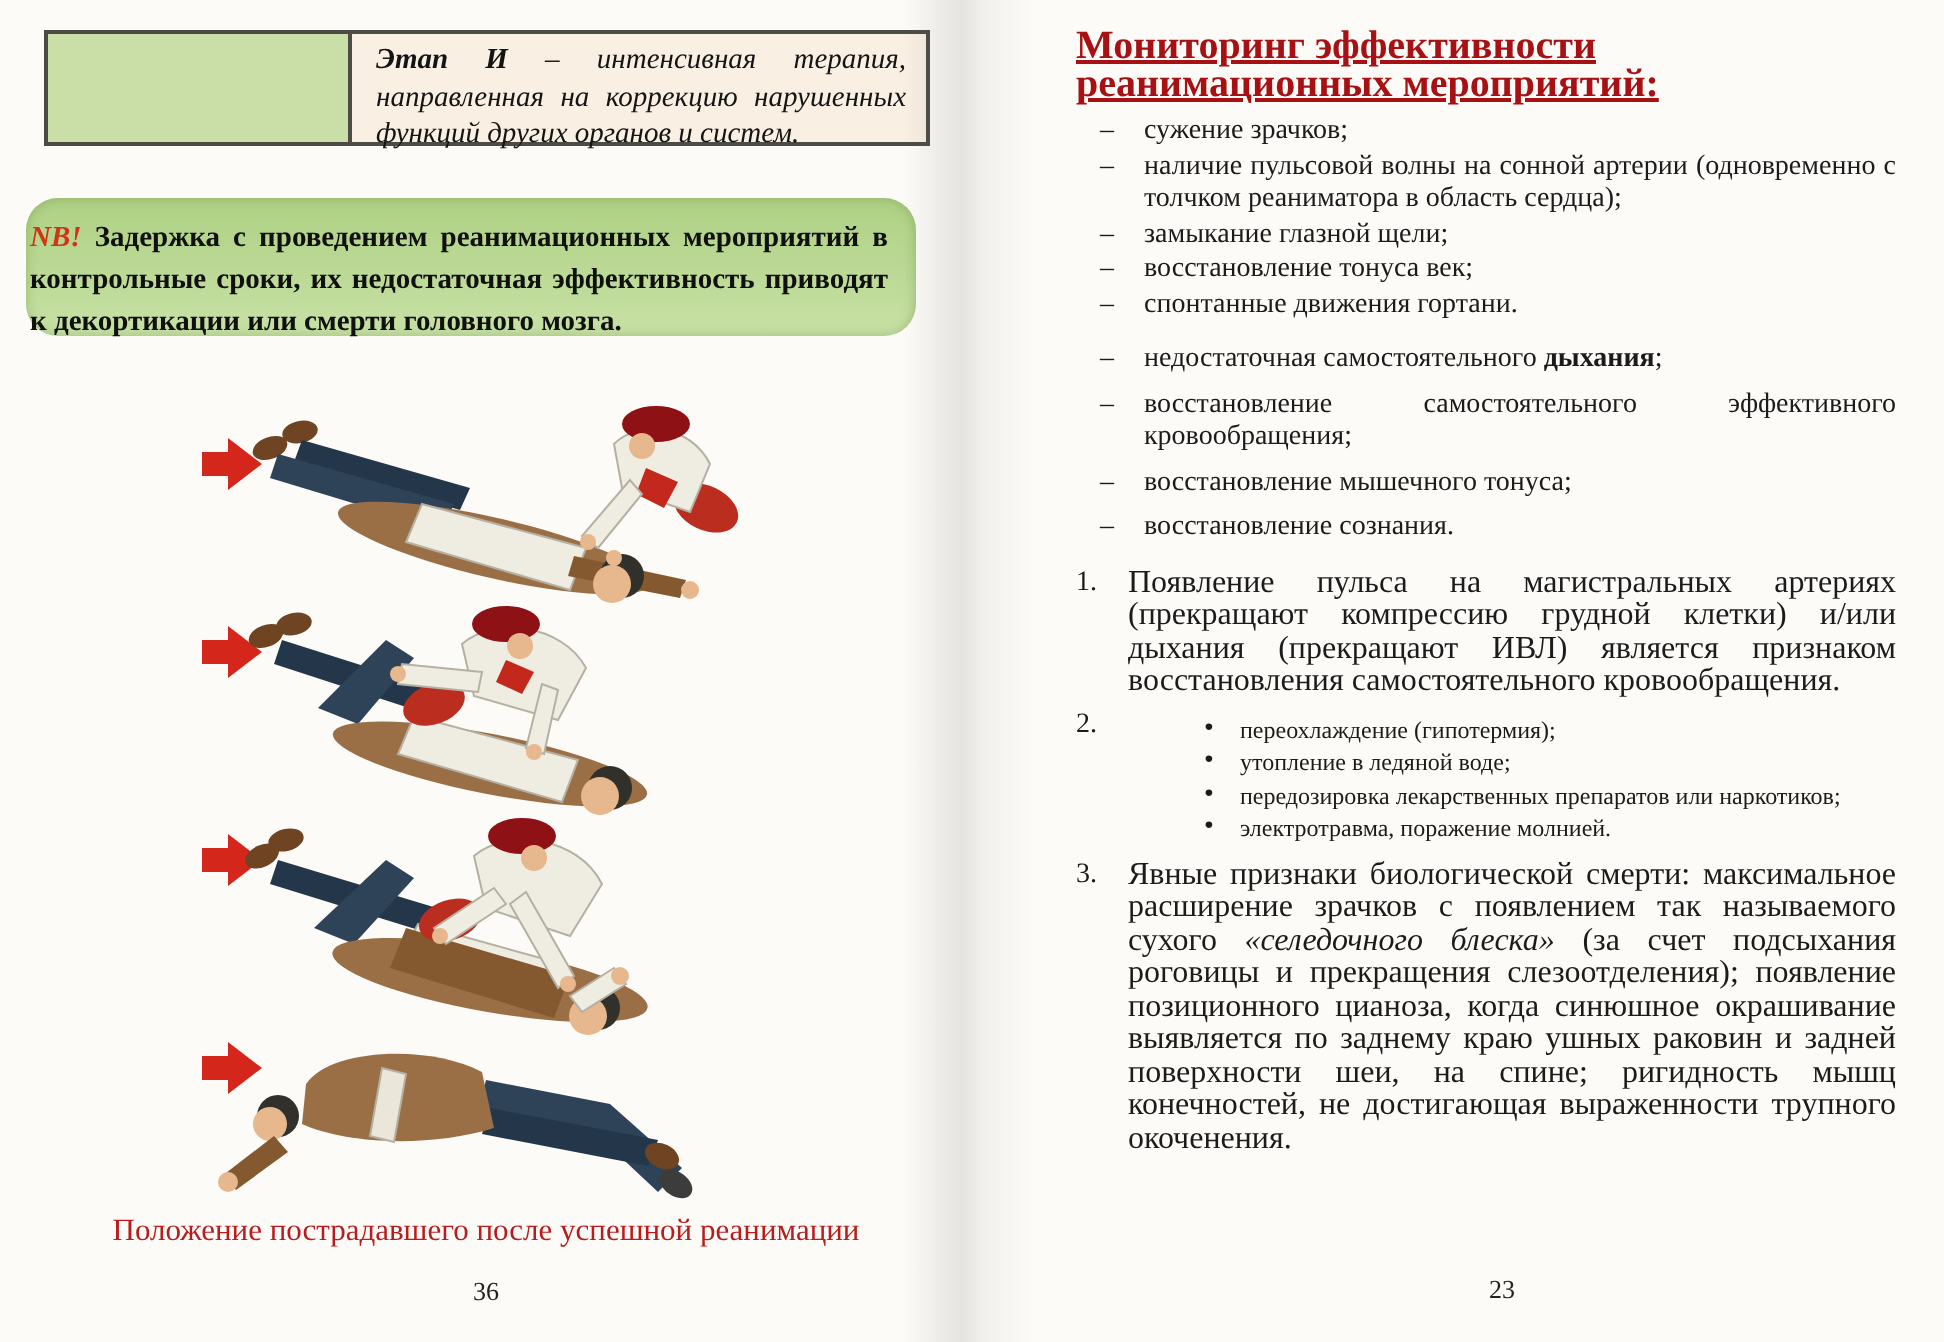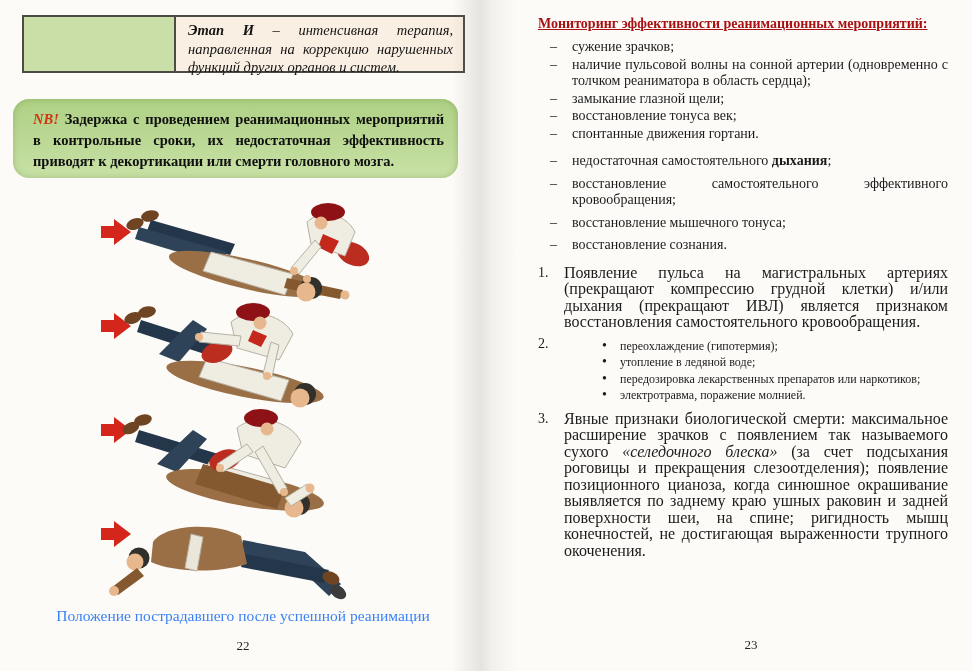--- a/index.html
+++ b/index.html
@@ -21,31 +21,31 @@
     position:absolute;left:22px;top:15px;width:443px;height:58px;
     border:2px solid #4c4c44;display:flex;box-sizing:border-box;background:#f9efe3;
   }
   .stage-cell-green{width:150px;background:#cadfa8;border-right:2px solid #4c4c44;}
   .stage-cell-text{
     flex:1;padding:4px 10px 4px 12px;font-style:italic;font-size:14.5px;line-height:18.5px;
     text-align:justify;color:#141414;
   }
   .stage-term{font-weight:bold;}
   .nb-box{
-    position:absolute;left:13px;top:99px;width:445px;height:79px;box-sizing:border-box;
-    border-radius:16px;padding:10px 14px 8px 20px;
+    position:absolute;left:13px;top:99px;width:445px;height:69px;box-sizing:border-box;
+    border-radius:16px;padding:10px 14px 8px 2px;
     background:linear-gradient(180deg,#aed184 0%,#bcd996 55%,#c8e2a6 100%);
     box-shadow:inset 0 0 6px rgba(90,120,50,.35);
     font-size:14.5px;line-height:21px;font-weight:bold;text-align:justify;color:#101010;
   }
   .nb-label{color:#d03415;font-style:italic;}
   .figure-wrap{position:absolute;left:95px;top:196px;width:300px;height:404px;}
   .fig-caption{
     position:absolute;left:18px;top:607px;width:450px;text-align:center;
-    font-size:15.5px;color:#3b82f6;
+    font-size:15.5px;color:#b91c1c;
   }
   .pagenum-left{position:absolute;left:0;top:638px;width:486px;text-align:center;font-size:13px;color:#222;}
   .pagenum-right{position:absolute;left:521px;top:637px;width:460px;text-align:center;font-size:13px;color:#222;}
 
   
   .c-red{fill:#d4261a;}
   .c-skin{fill:#e7b78d;}
   .c-hair{fill:#31302a;}
   .c-shirt{fill:#efece2;stroke:#b5b0a2;stroke-width:1;}
   .c-navy{fill:#2e4258;}
@@ -56,21 +56,21 @@
   .c-shoe2{fill:#3c3c3c;}
   .c-vest{fill:#c4271b;}
   .c-beret{fill:#8e1116;}
   .c-pantsred{fill:#bb2d1f;}
   .c-belt{fill:#eae6da;stroke:#b5b0a2;stroke-width:1;}
 
   
   .right-content{position:absolute;left:538px;top:14px;width:410px;}
   .section{margin-bottom:11px;}
   .red-heading{
-    color:#a81114;font-weight:bold;font-size:14px;line-height:19px;
+    color:#a81114;font-weight:bold;font-size:20px;line-height:19px;
     text-decoration:underline;margin:0 0 6px 0;
   }
   .dash-list .li{display:flex;margin:0 0 1px 0;padding-left:12px;}
   .dash-list.spaced .li{margin-bottom:6px;}
   .li .marker{width:22px;flex:0 0 22px;font-size:14px;line-height:16.5px;}
   .li .li-text{flex:1;font-size:14px;line-height:16.5px;text-align:justify;}
   .num-list .nli{display:flex;margin:0 0 5px 0;}
   .nli .num{width:26px;flex:0 0 26px;font-size:14px;line-height:16.5px;}
   .nli .nli-body{flex:1;}
   .nli .nli-text{font-size:16px;line-height:16.5px;text-align:justify;}
@@ -174,21 +174,21 @@
           <path d="M96,22 l12,3 -6,34 -12,-3 z" class="c-belt"></path>
           <circle cx="44" cy="46" r="10.5" class="c-hair"></circle>
           <circle cx="40" cy="50" r="8.5" class="c-skin"></circle>
           <path d="M42,56 L16,76 L23,83 L49,64 Z" class="c-coat2"></path>
           <circle cx="19" cy="79" r="5" class="c-skin"></circle>
         </g>
       </svg>
     </div>
 
     <div class="fig-caption">Положение пострадавшего после успешной реанимации</div>
-    <div class="pagenum-left">22</div>
+    <div class="pagenum-left">36</div>
   </div>
 
   <div class="gutter"></div>
 
   <div class="right-content">
 
     <div class="section">
       <div class="red-heading">Мониторинг эффективности реанимационных мероприятий:</div>
       <div class="dash-list">
         <div class="li">

